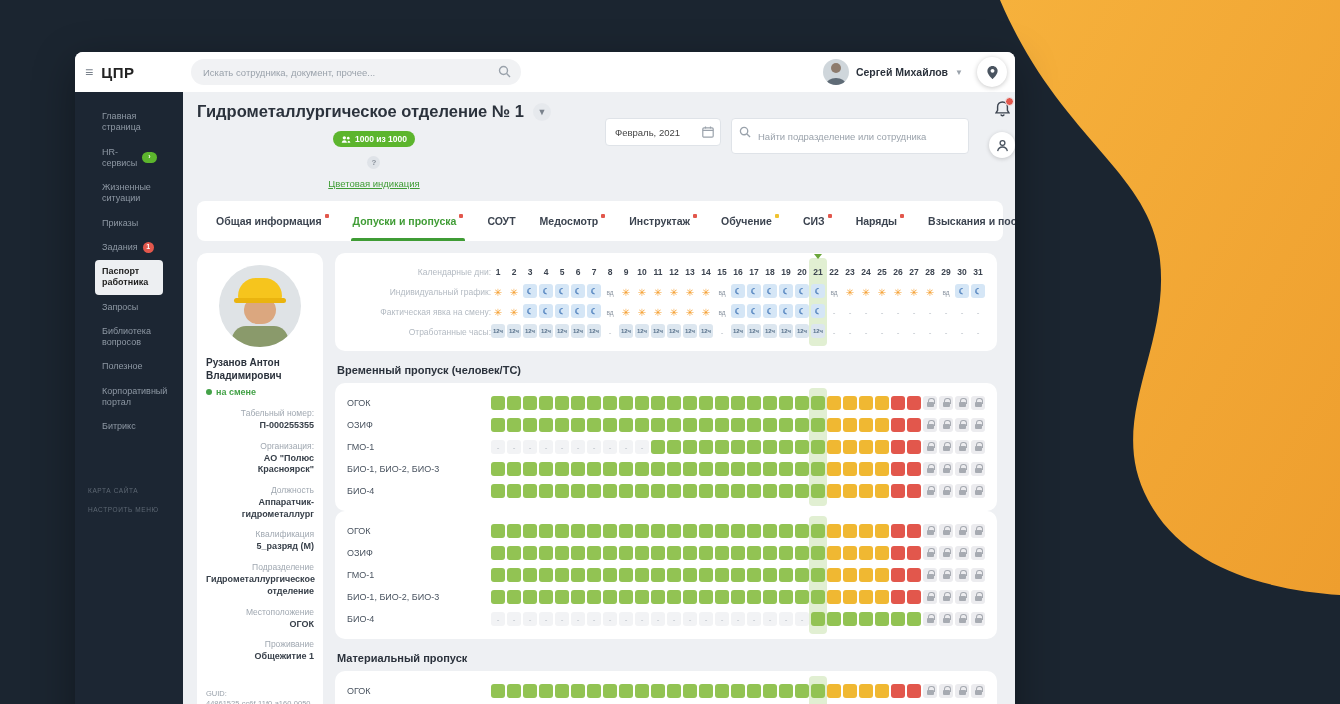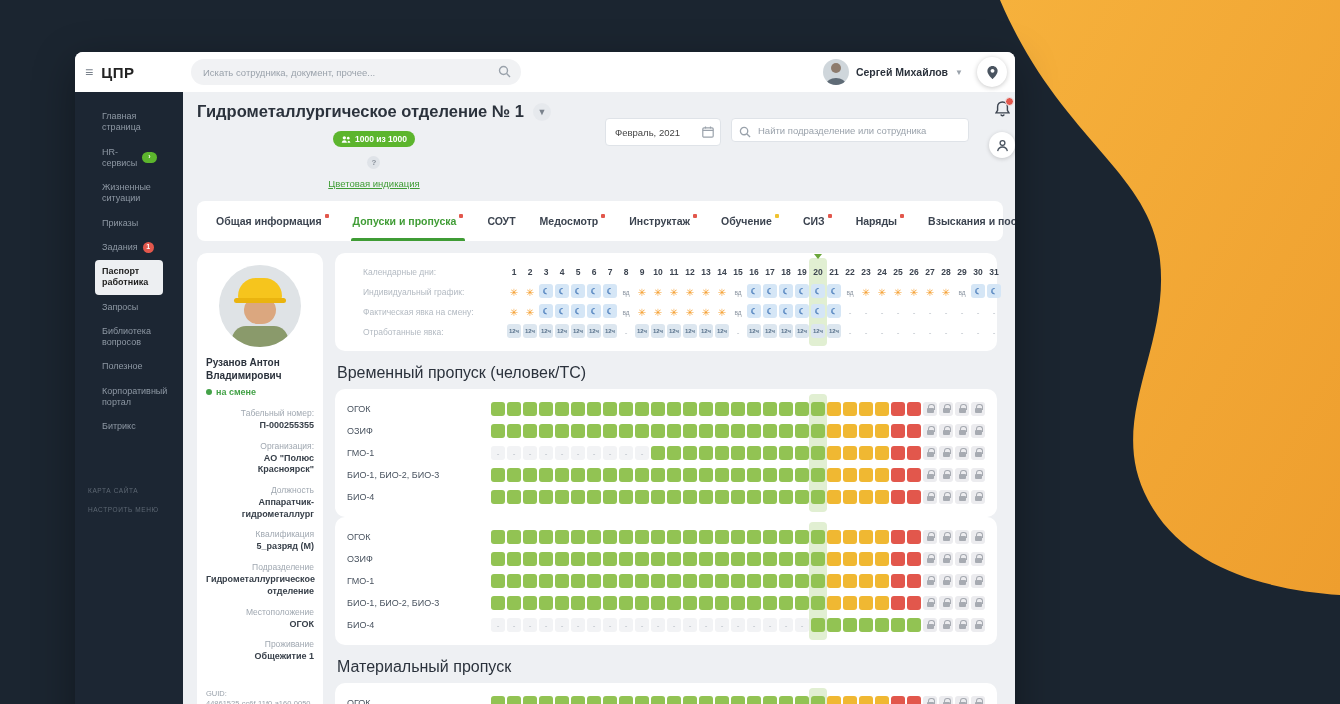--- a/index.html
+++ b/index.html
@@ -57,21 +57,21 @@
     font-size:8.5px; font-weight:700; padding:3px 8px; border-radius:10px; }
   .qmark { width:13px; height:13px; border-radius:50%; background:#dfe3e8; color:#8a919b; font-size:8px;
     display:inline-flex; align-items:center; justify-content:center; font-weight:700; }
   .legend-link { font-size:9.5px; color:#3f9c35; text-decoration:underline; cursor:pointer; }
   .ph-right { display:flex; gap:10px; margin-top:16px; margin-right:34px; }
   .month-field { position:relative; }
   .month-field input { width:116px; height:28px; border:1px solid #dfe3e8; border-radius:4px; background:#fff;
     padding:0 26px 0 9px; font-size:9.5px; color:#444; font-family:inherit; }
   .month-field svg { position:absolute; right:7px; top:8px; }
   .dept-search { position:relative; }
-  .dept-search input { width:238px; height:24px; border:1px solid #dfe3e8; border-radius:4px; background:#fff;
+  .dept-search input { width:238px; height:36px; border:1px solid #dfe3e8; border-radius:4px; background:#fff;
     padding:0 0 0 26px; font-size:9.5px; color:#444; font-family:inherit; }
   .dept-search input::placeholder { color:#9aa2ab; }
   .dept-search svg { position:absolute; left:8px; top:8px; }
 
   
   .float-icons { position:absolute; top:8px; right:0; display:flex; flex-direction:column; gap:10px; align-items:center; z-index:4; }
   .bell-wrap { position:relative; cursor:pointer; }
   .bell-dot { position:absolute; top:-3px; right:-3px; width:9px; height:9px; border-radius:50%; background:#e2574c; border:1.5px solid #eef0f3; }
   .support-btn { width:26px; height:26px; border-radius:50%; background:#fff; box-shadow:0 1px 4px rgba(0,0,0,.18);
     display:flex; align-items:center; justify-content:center; cursor:pointer; }
@@ -99,39 +99,39 @@
   .emp-status::before { content:''; width:6px; height:6px; border-radius:50%; background:#44a248; }
   .fields { margin-top:11px;text-align:right; }
   .fld { margin-bottom:9px; }
   .fld-label { font-size:8.5px; color:#a0a8b1; margin-bottom:2px; }
   .fld-value { font-size:9px; font-weight:700; color:#38404a; line-height:1.3; }
   .guid-block { margin-top:26px; font-size:7.5px; color:#9aa2ab; line-height:1.35; word-break:break-all; }
 
   .right-col { width:662px; flex:0 0 auto; }
 
   
-  .cal-card { background:#fff; border-radius:10px; padding:9px 28px; position:relative; }
+  .cal-card { background:#fff; border-radius:10px; padding:9px 12px; position:relative;text-align:right; }
   .cal-row { display:flex; align-items:center; height:20px; position:relative; z-index:1; }
   .cal-label { width:144px; font-size:8.5px; color:#b3bac2; flex:0 0 auto; }
   .cal-cells { display:flex; gap:2px; }
   .ccell { width:14px; height:16px; display:flex; align-items:center; justify-content:center; flex:0 0 auto; }
   .daynum { font-size:8.5px; color:#3c4450; font-weight:600; }
   .sun { color:#f59e2d; font-size:10px; }
   .night { background:#d5e6f6; color:#4a7dbb; border-radius:3px; height:14px; font-size:8px; font-weight:700; }
   .vd { color:#8d97a3; font-size:6.5px; }
   .hours { background:#dce6ef; color:#56708a; border-radius:3px; height:14px; font-size:6px; font-weight:700; }
   .dashc { color:#b6bcc4; font-size:8px; }
 
   
   .band { position:absolute; top:5px; bottom:5px; left:474px; width:18px; background:#e1efd2; border-radius:4px; z-index:0; }
   .band.with-marker::before { content:''; position:absolute; top:-4px; left:50%; margin-left:-4px;
     border-left:4px solid transparent; border-right:4px solid transparent; border-top:5px solid #6aa63a; }
 
   
-  .section-title { font-size:16px; font-weight:400; color:#2b323c; margin:13px 0 7px 2px; }
+  .section-title { font-size:11px; font-weight:700; color:#2b323c; margin:13px 0 7px 2px; }
   .pass-card { background:#fff; border-radius:10px; padding:9px 12px; position:relative; }
   .pass-row { display:flex; align-items:center; height:22px; position:relative; z-index:1; }
   .pass-label { width:144px; font-size:9px; color:#4a5460; flex:0 0 auto; }
   .pass-cells { display:flex; }
   .sq { width:14px; height:14px; border-radius:3px; margin-right:2px; flex:0 0 auto;
     display:flex; align-items:center; justify-content:center; }
   .sq.g { background:#92c353; }
   .sq.y { background:#f0b832; }
   .sq.r { background:#e2574c; }
   .sq.dash { background:#f2f3f5; color:#b6bcc4; font-size:8px; }
@@ -478,21 +478,21 @@
                       <span class="ccell dashc">-</span>
                       <span class="ccell dashc">-</span>
                       <span class="ccell dashc">-</span>
                       <span class="ccell dashc">-</span>
                       <span class="ccell dashc">-</span>
                       <span class="ccell dashc">-</span>
                       <span class="ccell dashc">-</span>
                     </span>
                   </div>
                   <div class="cal-row">
-                    <span class="cal-label">Отработанные явка:</span>
+                    <span class="cal-label">Отработанные часы:</span>
                     <span class="cal-cells">
                       <span class="ccell hours">12ч</span>
                       <span class="ccell hours">12ч</span>
                       <span class="ccell hours">12ч</span>
                       <span class="ccell hours">12ч</span>
                       <span class="ccell hours">12ч</span>
                       <span class="ccell hours">12ч</span>
                       <span class="ccell hours">12ч</span>
                       <span class="ccell dashc">-</span>
                       <span class="ccell hours">12ч</span>

